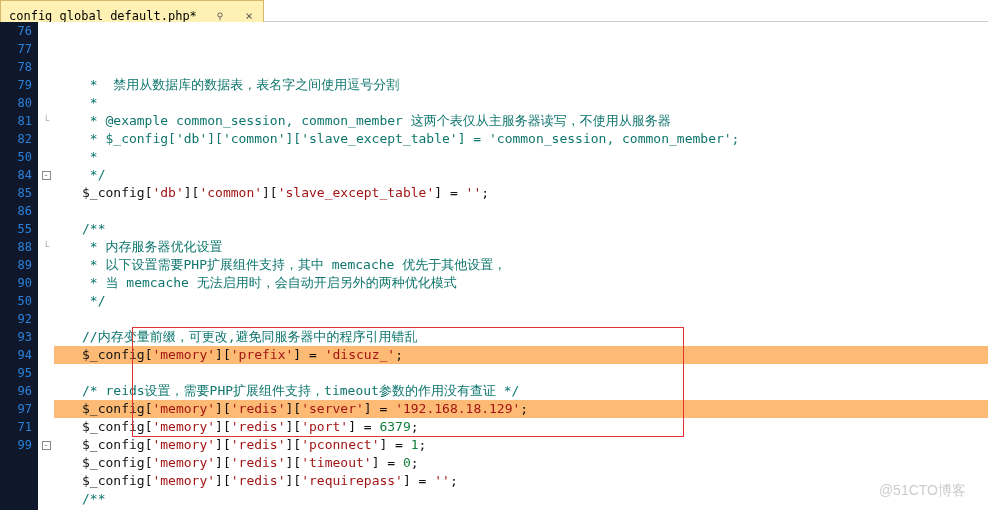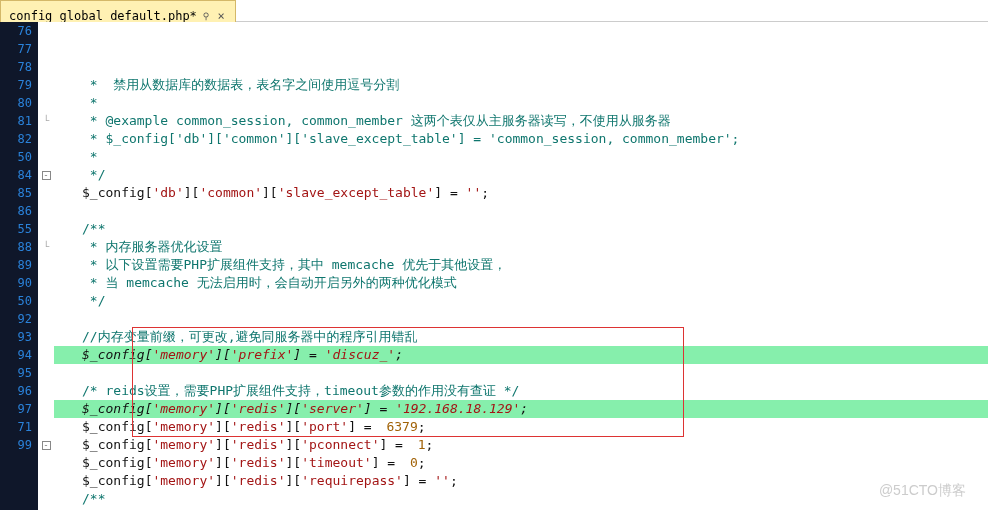--- a/index.html
+++ b/index.html
@@ -1,31 +1,31 @@
 <!DOCTYPE html>
 <html><head>
 <meta charset="utf-8">
 <style>
   * { margin: 0; padding: 0; box-sizing: border-box; }
   body { font-family: Consolas, monospace; font-size: 13px; background: #fff; width: 988px; height: 510px; overflow: hidden; position: relative; }
   .tab-bar { height: 22px; background: #fff; border-bottom: 1px solid #ccc; display: flex; }
-  .tab { background: #fff1b3; border: 1px solid #d4b868; border-bottom: none; padding: 15px 8px; display: flex; align-items: center; gap: 6px; font-size: 12px; text-align: center; }
+  .tab { background: #fff1b3; border: 1px solid #d4b868; border-bottom: none; padding: 15px 8px; display: flex; align-items: center; gap: 20px; font-size: 12px; text-align: center; }
   .tab .pin-icon { font-size: 9px; color: #555; }
   .tab .close-icon { font-size: 12px; color: #555; cursor: pointer; padding: 0 2px; }
   .editor { display: flex; height: calc(100% - 22px); background: #fff; position: relative; }
   .gutter { width: 38px; background: #0f172a; color: #2a82da; text-align: right; padding-right: 6px; line-height: 18px; font-size: 12px; user-select: none; }
   .fold-col { width: 16px; background: #fff; line-height: 18px; font-size: 10px; color: #777; text-align: center; user-select: none; }
   .code { flex: 1; line-height: 18px; white-space: pre; position: relative; }
   .line { height: 18px; padding-left: 28px; }
-  .cur { background: #86efac; font-style: italic; }
+  .cur { background: #fdba74; }
   .c-cmt { color: #0f766e; }
   .c-var { color: #111; }
   .c-key { color: #a31515; }
   .c-op { color: #111; }
-  .c-num { color: #a16207; margin-left: 7px; }
+  .c-num { color: #15803d; }
   .fold { display:inline-block; width:9px; height:9px; border:1px solid #888; text-align:center; line-height:7px; font-size:9px; margin-top:4px; }
   .redbox { position: absolute; border: 1px solid #d33; left: 78px; right: 304px; }
   .watermark { position: absolute; right: 22px; bottom: 10px; color: #ccc; font-size: 14px; font-family: sans-serif; pointer-events: none; }
 </style>
 </head>
 <body>
 
 <div class="tab-bar">
   <div class="tab">
     <span>config_global_default.php*</span>

